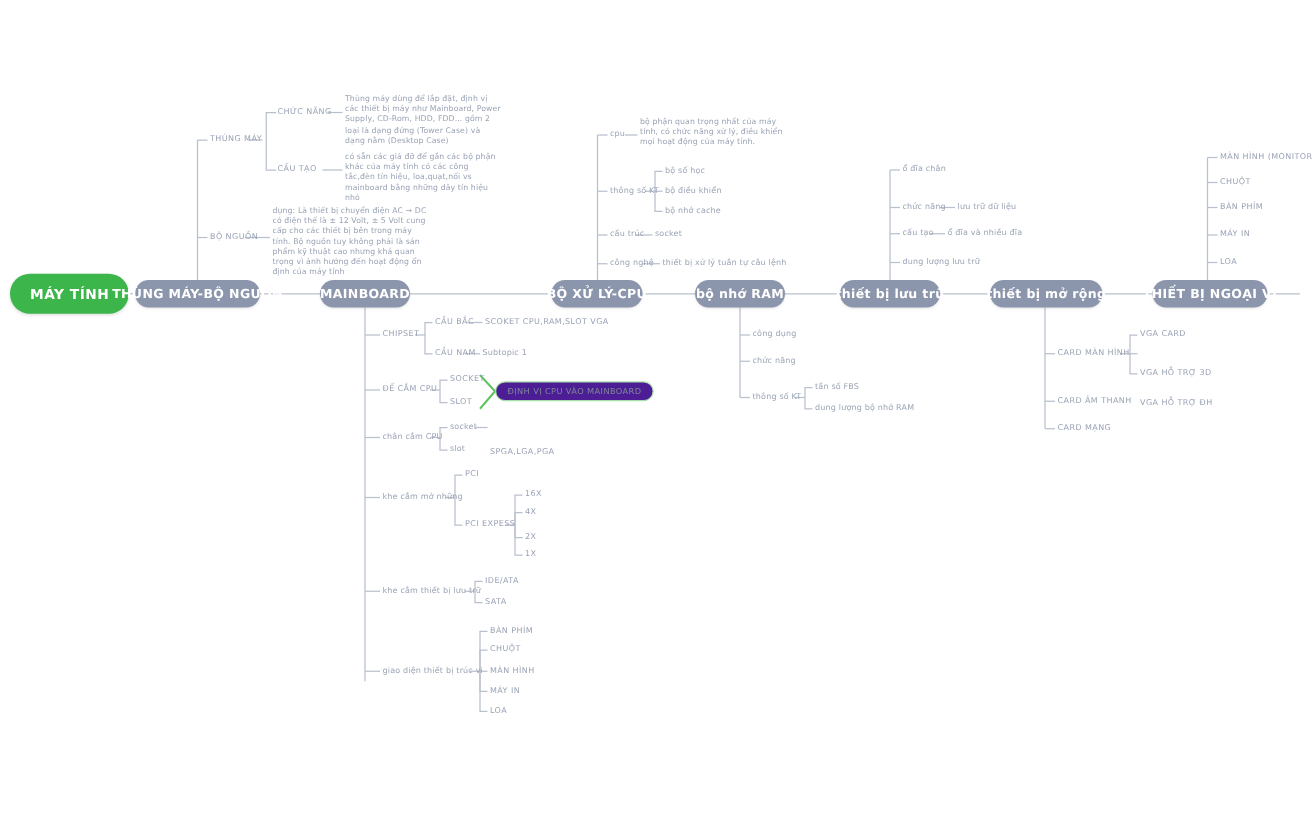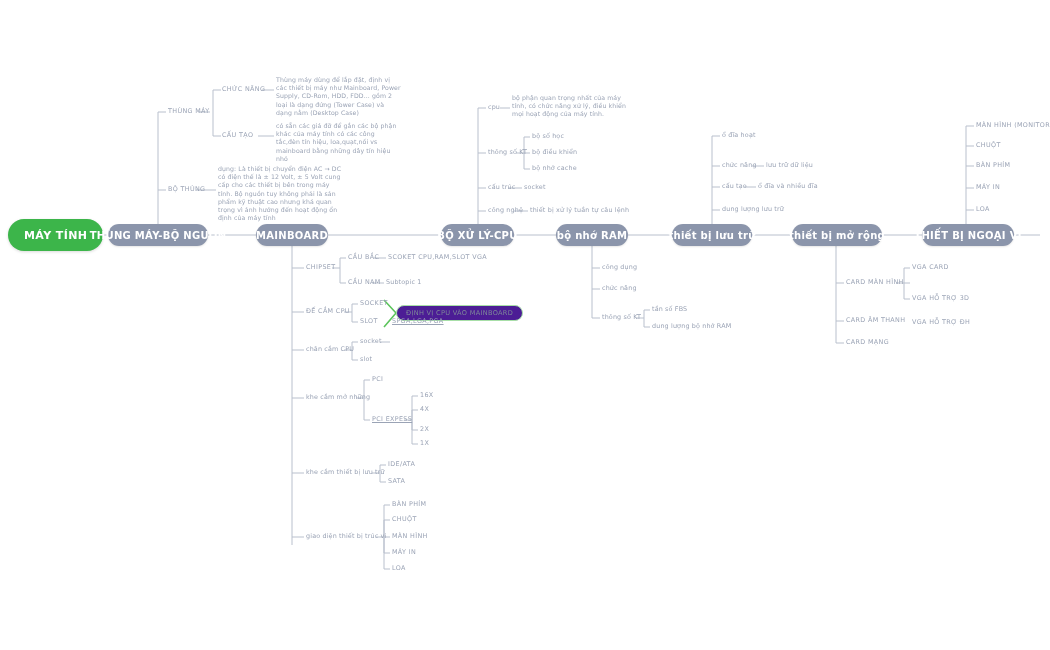--- a/index.html
+++ b/index.html
@@ -202,42 +202,42 @@
 
   <div class="node-main" style="left:108px;top:224px;width:100px;">THÙNG MÁY-BỘ NGUỒN</div>
   <div class="node-main" style="left:256px;top:224px;width:72px;">MAINBOARD</div>
   <div class="node-main" style="left:441px;top:224px;width:73px;">BỘ XỬ LÝ-CPU</div>
   <div class="node-main" style="left:556px;top:224px;width:72px;">bộ nhớ RAM</div>
   <div class="node-main" style="left:672px;top:224px;width:80px;">thiết bị lưu trữ</div>
   <div class="node-main" style="left:792px;top:224px;width:90px;">thiết bị mở rộng</div>
   <div class="node-main" style="left:922px;top:224px;width:92px;">THIẾT  BỊ NGOẠI VI</div>
 
   <div class="lbl caps" style="left:168px;top:108px;">THÙNG MÁY</div>
-  <div class="lbl caps" style="left:168px;top:186px;">BỘ THÙNG</div>
+  <div class="lbl caps" style="left:168px;top:186px;">BỘ NGUỒN</div>
   <div class="lbl caps" style="left:222px;top:86px;">CHỨC NĂNG</div>
   <div class="lbl caps" style="left:222px;top:132px;">CẤU TẠO</div>
 
   <div class="para" style="left:276px;top:76px;width:126px;">Thùng máy dùng để lắp đặt, định vị các thiết bị máy như Mainboard, Power Supply, CD-Rom, HDD, FDD... gồm 2 loại là dạng đứng (Tower Case) và dạng nằm (Desktop Case)</div>
   <div class="para" style="left:276px;top:122px;width:124px;">có sẵn các giá đỡ để gắn các bộ phận khác của máy tính có các công tắc,đèn tín hiệu, loa,quạt,nối vs mainboard bằng những dây tín hiệu nhỏ</div>
   <div class="para" style="left:218px;top:165px;width:128px;">dụng: Là thiết bị chuyển điện AC → DC có điện thế là ± 12 Volt, ± 5 Volt cung cấp cho các thiết bị bên trong máy tính. Bộ nguồn tuy không phải là sản phẩm kỹ thuật cao nhưng khá quan trọng vì ảnh hưởng đến hoạt động ổn định của máy tính</div>
 
   <div class="lbl" style="left:488px;top:104px;">cpu</div>
   <div class="para" style="left:512px;top:94px;width:122px;">bộ phận quan trọng nhất của máy tính, có chức năng xử lý, điều khiển mọi hoạt động của máy tính.</div>
 
   <div class="lbl" style="left:488px;top:149px;">thông số KT</div>
   <div class="lbl" style="left:532px;top:133px;">bộ số học</div>
   <div class="lbl" style="left:532px;top:149px;">bộ điều khiển</div>
   <div class="lbl" style="left:532px;top:165px;">bộ nhớ cache</div>
 
   <div class="lbl" style="left:488px;top:184px;">cấu trúc</div>
   <div class="lbl" style="left:524px;top:184px;">socket</div>
   <div class="lbl" style="left:488px;top:207px;">công nghệ</div>
   <div class="lbl" style="left:530px;top:207px;">thiết bị xử lý tuần tự câu lệnh</div>
 
-  <div class="lbl" style="left:722px;top:132px;">ổ đĩa hoạt</div>
+  <div class="lbl" style="left:722px;top:132px;">ổ đĩa chân</div>
   <div class="lbl" style="left:722px;top:162px;">chức năng</div>
   <div class="lbl" style="left:766px;top:162px;">lưu trữ dữ liệu</div>
   <div class="lbl" style="left:722px;top:183px;">cấu tạo</div>
   <div class="lbl" style="left:758px;top:183px;">ổ đĩa và nhiều đĩa</div>
   <div class="lbl" style="left:722px;top:206px;">dung lượng lưu trữ</div>
 
   <div class="lbl caps" style="left:976px;top:122px;">MÀN HÌNH (MONITOR)</div>
   <div class="lbl caps" style="left:976px;top:142px;">CHUỘT</div>
   <div class="lbl caps" style="left:976px;top:162px;">BÀN PHÍM</div>
   <div class="lbl caps" style="left:976px;top:184px;">MÁY IN</div>
@@ -249,26 +249,26 @@
   <div class="lbl caps" style="left:348px;top:279px;">CẦU NAM</div>
   <div class="lbl" style="left:386px;top:279px;">Subtopic 1</div>
 
   <div class="lbl caps" style="left:306px;top:308px;">ĐẾ CẮM CPU</div>
   <div class="lbl caps" style="left:360px;top:300px;">SOCKET</div>
   <div class="lbl caps" style="left:360px;top:318px;">SLOT</div>
   <div class="callout" style="left:396px;top:305px;">ĐỊNH VỊ CPU VÀO MAINBOARD</div>
 
   <div class="lbl" style="left:306px;top:346px;">chân cắm CPU</div>
   <div class="lbl" style="left:360px;top:338px;">socket</div>
-  <div class="lbl caps" style="left:392px;top:318px;text-decoration:underline;">SPGA,LGA,PGA</div>
+  <div class="lbl caps" style="left:392px;top:358px;">SPGA,LGA,PGA</div>
   <div class="lbl" style="left:360px;top:356px;">slot</div>
 
   <div class="lbl" style="left:306px;top:394px;">khe cắm mở những</div>
   <div class="lbl caps" style="left:372px;top:376px;">PCI</div>
-  <div class="lbl caps" style="left:372px;top:416px;text-decoration:underline;">PCI EXPESS</div>
+  <div class="lbl caps" style="left:372px;top:416px;">PCI EXPESS</div>
   <div class="lbl caps" style="left:420px;top:392px;">16X</div>
   <div class="lbl caps" style="left:420px;top:406px;">4X</div>
   <div class="lbl caps" style="left:420px;top:426px;">2X</div>
   <div class="lbl caps" style="left:420px;top:440px;">1X</div>
 
   <div class="lbl" style="left:306px;top:469px;">khe cắm thiết bị lưu trữ</div>
   <div class="lbl caps" style="left:388px;top:461px;">IDE/ATA</div>
   <div class="lbl caps" style="left:388px;top:478px;">SATA</div>
 
   <div class="lbl" style="left:306px;top:533px;">giao diện thiết bị trúc vi</div>

